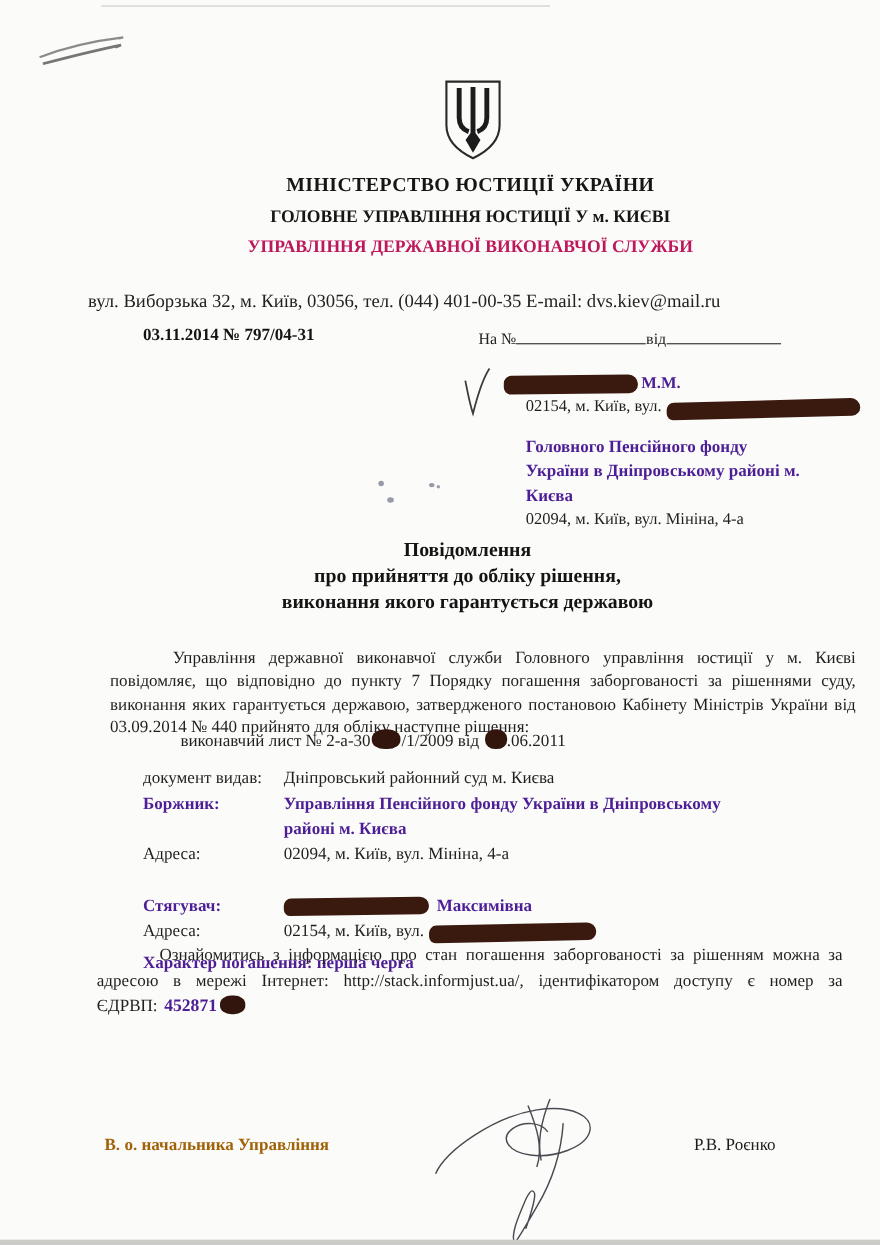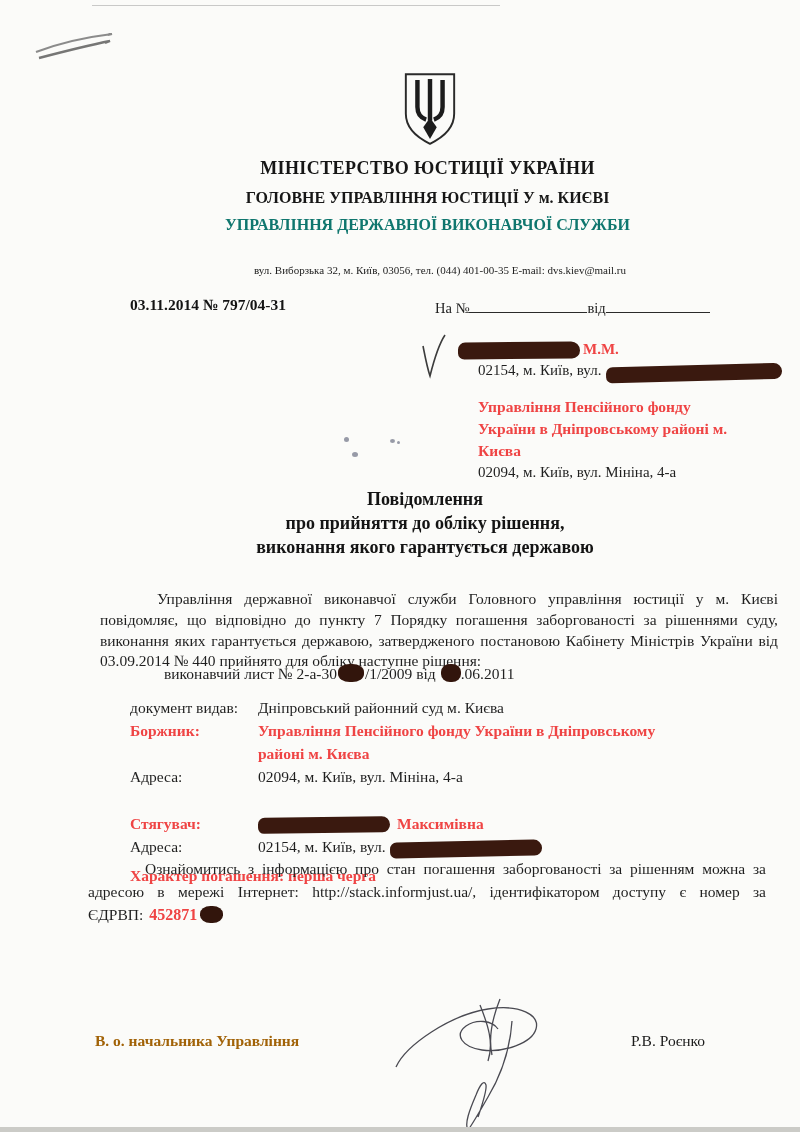--- a/index.html
+++ b/index.html
@@ -1,34 +1,34 @@
 <!DOCTYPE html>
 <html><head>
 <meta charset="utf-8">
 <style>
   html,body{margin:0;padding:0;background:#e8e8e6;}
   .page{
     position:relative;width:800px;height:1132px;margin:0 auto;
     background:#fbfbf9;color:#1f1f1f;overflow:hidden;
     font-family:"Liberation Serif","DejaVu Serif",serif;
   }
-  .b{font-weight:bold;color:#ef4444;}
+  .b{font-weight:bold;color:#4c1d95;}
   .u{text-decoration:underline;}
   
   .top-edge-line{position:absolute;top:5px;left:92px;width:408px;height:1px;background:rgba(110,110,110,.35);}
   .bottom-strip{position:absolute;bottom:0;left:0;width:800px;height:5px;background:#cbcbc7;}
   .pencil-scribble{position:absolute;left:32px;top:30px;}
   .speck{position:absolute;background:rgba(70,75,100,.55);border-radius:50%;}
   
   .emblem{position:absolute;left:401px;top:70px;}
   .letterhead{position:absolute;left:55px;top:158px;width:745px;text-align:center;}
   .lh1{font-size:18px;font-weight:bold;letter-spacing:.4px;color:#161616;margin-bottom:10px;}
   .lh2{font-size:16px;font-weight:bold;color:#161616;margin-bottom:9px;}
-  .lh3{font-size:16px;font-weight:bold;color:#0f766e;}
-  .contact{position:absolute;left:80px;top:264px;width:720px;text-align:center;font-size:11px;color:#222;}
+  .lh3{font-size:16px;font-weight:bold;color:#be185d;}
+  .contact{position:absolute;left:80px;top:264px;width:720px;text-align:left;font-size:17px;color:#222;}
   
   .out-ref{position:absolute;left:130px;top:296px;font-size:15.5px;font-weight:bold;color:#141414;}
   .reply-ref{position:absolute;left:435px;top:298px;font-size:14.5px;color:#222;}
   .blank{display:inline-block;border-bottom:1px solid #2a2a2a;height:14px;vertical-align:baseline;}
   .blank1{width:118px;}
   .blank2{width:104px;}
   
   .checkmark{position:absolute;left:418px;top:334px;}
   .recipient{position:absolute;left:478px;top:339px;width:310px;font-size:15px;line-height:21px;}
   .r-line1{margin-left:-20px;white-space:nowrap;}
@@ -110,21 +110,21 @@
     <path d="M5,12 C7,22 9,33 12,42 C16,26 21,10 27,1" fill="none" stroke="#3c3c3c" stroke-width="1.6"></path>
   </svg>
   <div class="recipient">
     <div class="r-line1">
       <span class="redact name-redact"></span><span class="b">М.М.</span>
     </div>
     <div class="r-line2">
       <span>02154, м. Київ, вул.</span><span class="redact addr-redact"></span>
     </div>
     <div class="r-org">
-      <div class="b">Управління  Пенсійного фонду</div>
+      <div class="b">Головного  Пенсійного фонду</div>
       <div class="b">України в  Дніпровському районі м.</div>
       <div class="b">Києва</div>
       <div>02094, м. Київ, вул. Мініна, 4-а</div>
     </div>
   </div>
 
   <div class="doc-title">
     <div>Повідомлення</div>
     <div>про прийняття до обліку рішення,</div>
     <div>виконання якого гарантується державою</div>

